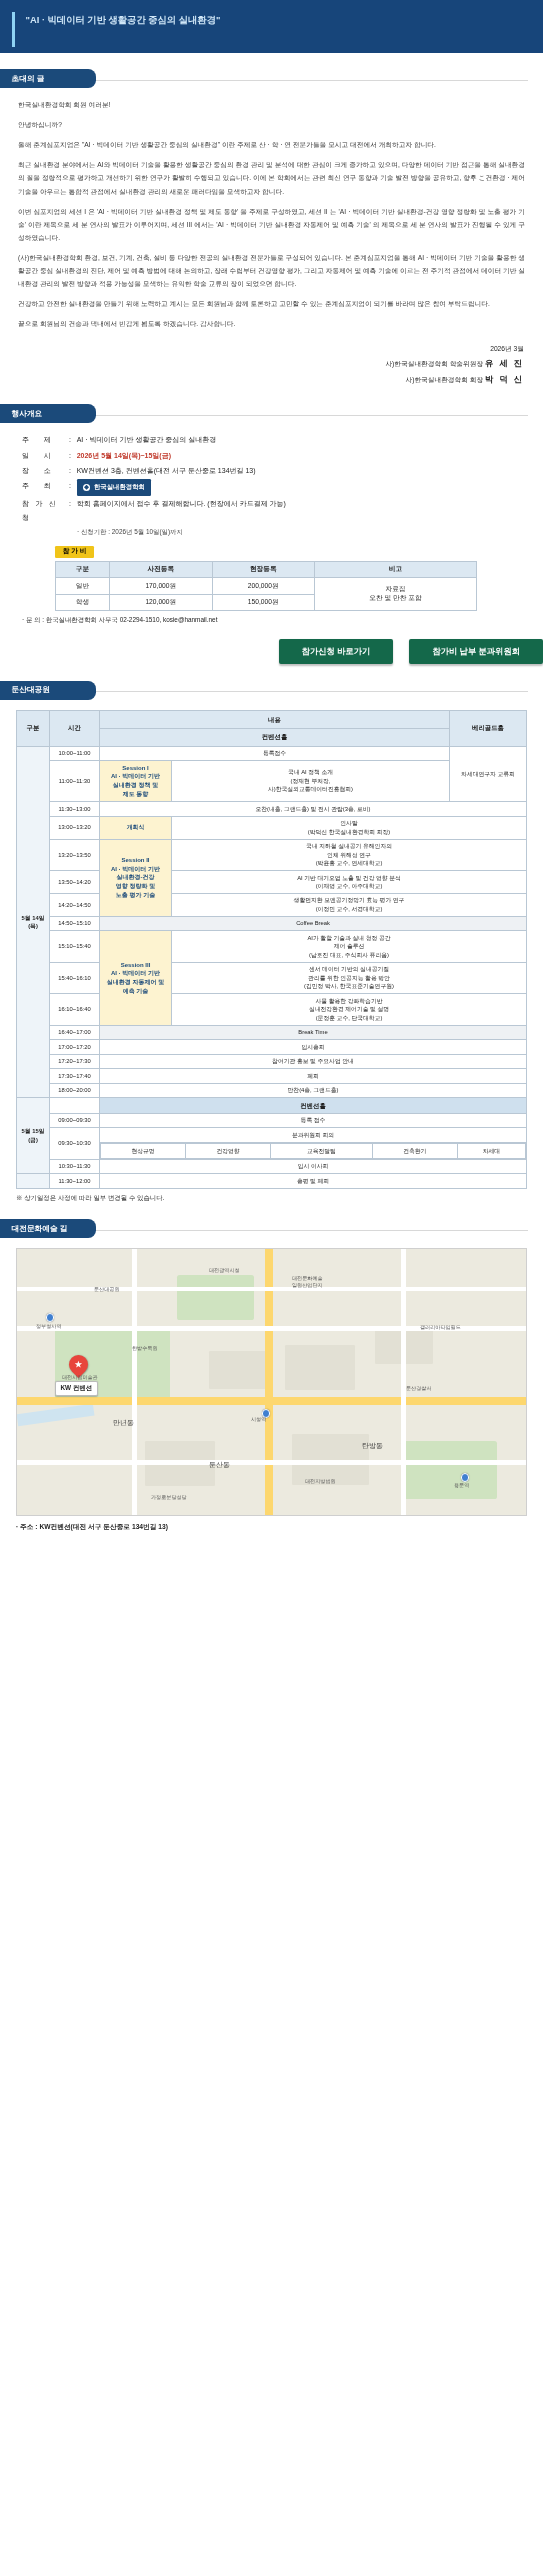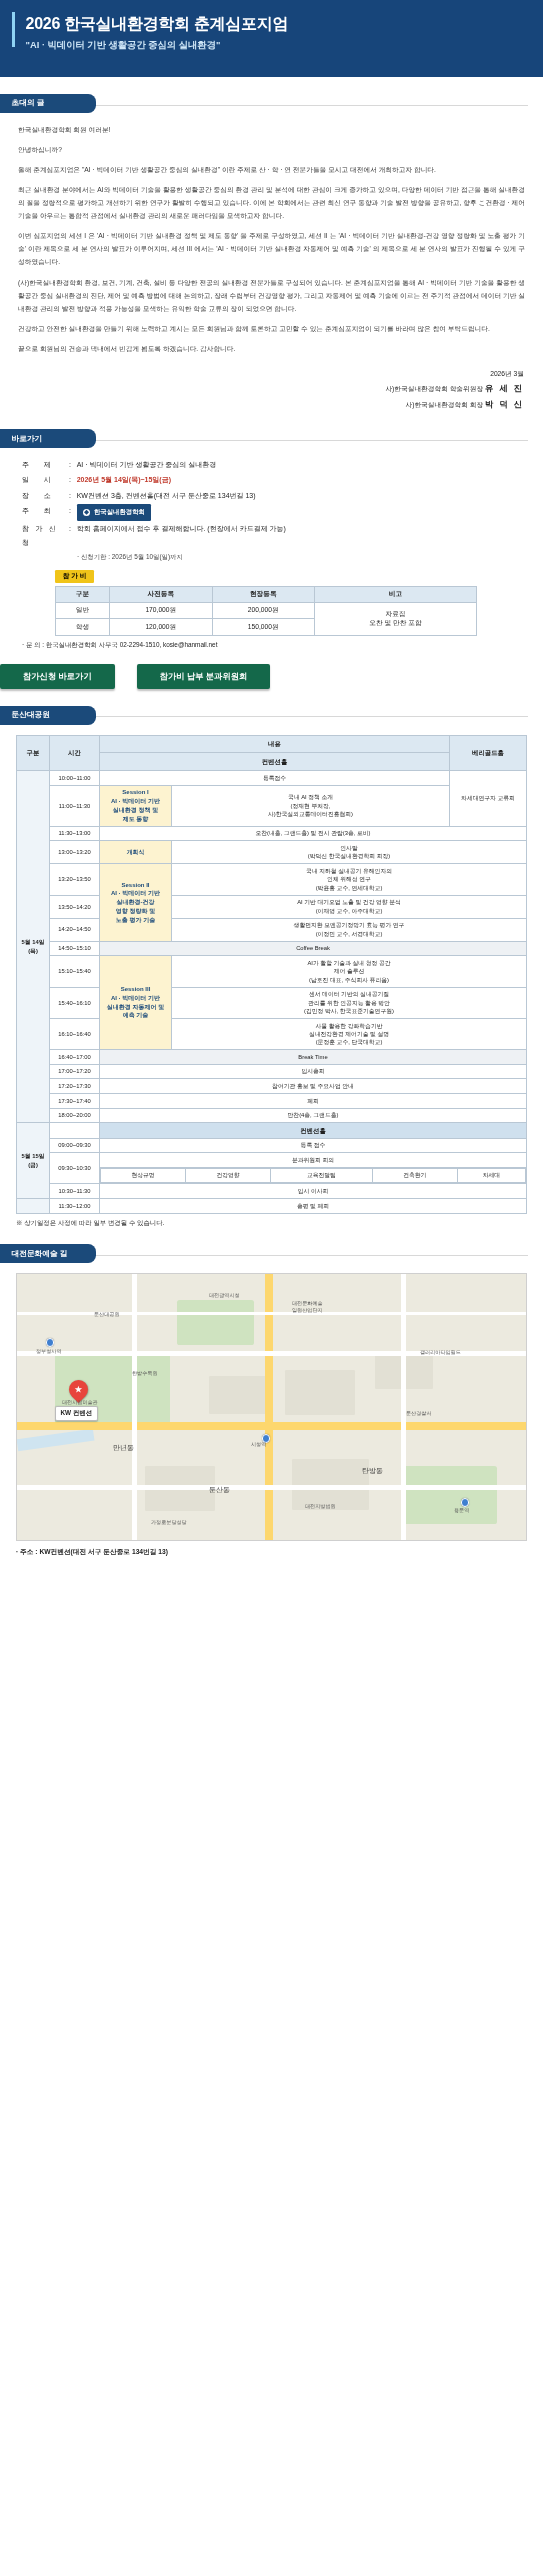--- a/index.html
+++ b/index.html
@@ -157,22 +157,22 @@
     font-weight: bold;
   }
   .fee-note {
     font-size: 6.4px;
     padding: 5.1px 0 0 22px;
   }
 
   
   .btn-row {
     display: flex;
-    justify-content: flex-start;
-    gap: 22px;
+    justify-content: flex-end;
+    gap: 16px;
     margin: 14px 0 3.8px 0;
   }
   .btn {
     background: #14684a;
     color: #fff;
     font-size: 8.3px;
     font-weight: bold;
     padding: 7px 23px;
     border: none;
     border-radius: 1.9px;
@@ -302,21 +302,20 @@
   }
 </style>
 </head>
 <body>
 
 <div class="page">
 
   
   <div class="hero">
     <div class="hero-accent"></div>
-    <h1 class="hero-title">2026 한국실내환경학회 춘계심포지엄</h1>
     <div class="hero-sub">"AI · 빅데이터 기반 생활공간 중심의 실내환경"</div>
   </div>
 
   
   <div class="sec-bar">초대의 글</div>
   <div class="sec-rule"></div>
   <div class="greet">
     <p>한국실내환경학회 회원 여러분!</p>
     <p>안녕하십니까?</p>
     <p>올해 춘계심포지엄은 "AI · 빅데이터 기반 생활공간 중심의 실내환경" 이란 주제로 산 · 학 · 연 전문가들을 모시고 대전에서 개최하고자 합니다.</p>
@@ -332,21 +331,21 @@
       <span>사)한국실내환경학회 학술위원장</span>
       <span class="big">유 세 진</span>
     </div>
     <div>
       <span>사)한국실내환경학회 회장</span>
       <span class="big">박 덕 신</span>
     </div>
   </div>
 
   
-  <div class="sec-bar">바로가기</div>
+  <div class="sec-bar">행사개요</div>
   <div class="sec-rule"></div>
   <div class="ov">
     <div class="ov-row">
       <div class="ov-key">주 제</div>
       <div class="ov-colon">:</div>
       <div class="ov-val">AI · 빅데이터 기반 생활공간 중심의 실내환경</div>
     </div>
     <div class="ov-row">
       <div class="ov-key">일 시</div>
       <div class="ov-colon">:</div>

